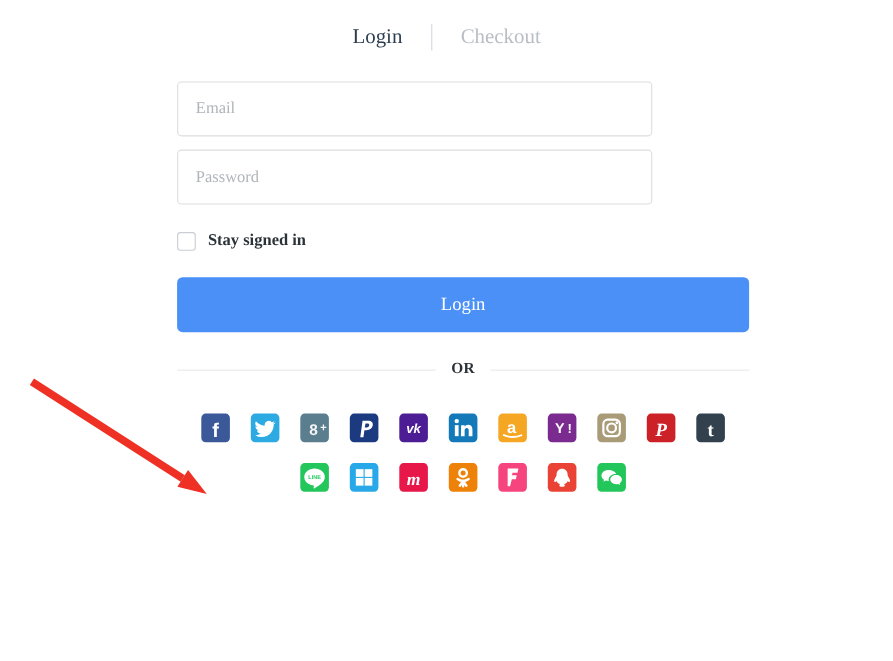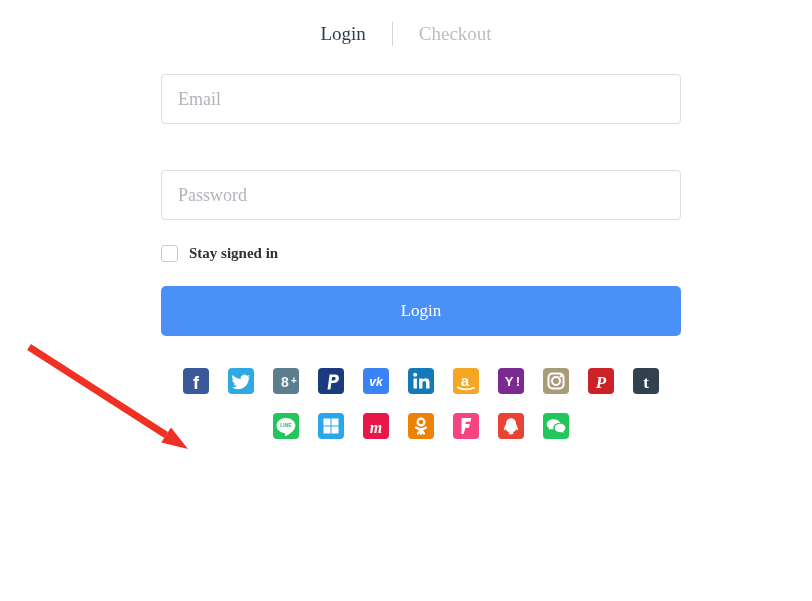--- a/index.html
+++ b/index.html
@@ -40,33 +40,33 @@
 
   
   .form {
     position: absolute;
     left: 161px;
     top: 74px;
     width: 520px;
   }
 
   .field {
-    width: 520px;
+    width: 432px;
     height: 50px;
     border: 1px solid #dddddd;
     border-radius: 4px;
     background: #fff;
     padding: 0 16px;
     font-family: "Liberation Serif", "DejaVu Serif", serif;
-    font-size: 18px;
+    font-size: 15px;
     color: #33373b;
     outline: none;
   }
   .field::placeholder { color: #b0b5bb; opacity: 1; }
-  .field.second { margin-top: 46px; }
+  .field.second { margin-top: 12px; }
 
   
   .options {
     margin-top: 22px;
     height: 22px;
     display: flex;
     align-items: center;
     justify-content: space-between;
   }
   .stay {
@@ -197,20 +197,25 @@
         <span class="cbox"></span>
         <span class="stay-label">Stay signed in</span>
       </div>
     </div>
 
     <button class="login-btn">
       <span>Login</span>
     </button>
 
 
+    <div class="or-row">
+      <span class="or-line"></span>
+      <span class="or-text">OR</span>
+      <span class="or-line"></span>
+    </div>
 
     <div class="social-row row1" id="social-row-1">
         <div class="sicon" style="background: rgb(59, 89, 152);">
           <svg width="26" height="26" viewBox="0 0 26 26" xmlns="http://www.w3.org/2000/svg">
             <text x="13" y="21" font-family="Liberation Sans, sans-serif" font-size="18" font-weight="bold" fill="#fff" text-anchor="middle">f</text>
           </svg>
         </div>
         <div class="sicon" style="background: rgb(45, 170, 225);">
           <svg width="26" height="26" viewBox="0 0 26 26" xmlns="http://www.w3.org/2000/svg">
             <path d="M22 8.4c-.7.3-1.4.5-2.2.6.8-.5 1.4-1.2 1.7-2.1-.7.4-1.6.8-2.4.9A3.8 3.8 0 0 0 12.6 11c-3.2-.2-6-1.7-7.9-4a3.8 3.8 0 0 0 1.2 5.1c-.6 0-1.2-.2-1.7-.5 0 1.8 1.3 3.4 3 3.7-.5.2-1.1.2-1.7.1a3.8 3.8 0 0 0 3.6 2.6A7.7 7.7 0 0 1 4 19.6a10.8 10.8 0 0 0 5.9 1.7c7 0 10.9-5.9 10.9-11v-.5c.7-.5 1.4-1.2 1.9-2z" fill="#fff"></path>
@@ -220,21 +225,21 @@
           <svg width="26" height="26" viewBox="0 0 26 26" xmlns="http://www.w3.org/2000/svg">
             <text x="12" y="19" font-family="Liberation Sans, sans-serif" font-size="14" font-weight="bold" fill="#ffffff" fill-opacity="0.92" text-anchor="middle">8</text>
             <text x="21" y="16" font-family="Liberation Sans, sans-serif" font-size="10" font-weight="bold" fill="#ffffff" fill-opacity="0.92" text-anchor="middle">+</text>
           </svg>
         </div>
         <div class="sicon" style="background: rgb(27, 58, 128);">
           <svg width="26" height="26" viewBox="0 0 26 26" xmlns="http://www.w3.org/2000/svg">
             <path d="M9.5 21.5 11.6 6.5h5.1c2.9 0 4.6 1.5 4.2 4.2-.4 2.9-2.6 4.4-5.6 4.4h-2l-.9 6.4zM13.6 12.6h1.6c1.3 0 2.2-.6 2.4-1.8.2-1.1-.4-1.7-1.7-1.7h-1.6z" fill="#fff"></path>
           </svg>
         </div>
-        <div class="sicon" style="background: #3b82f6;">
+        <div class="sicon" style="background: #4c1d95;">
           <svg width="26" height="26" viewBox="0 0 26 26" xmlns="http://www.w3.org/2000/svg">
             <text x="13" y="18" font-family="Liberation Sans, sans-serif" font-size="12" font-weight="bold" font-style="italic" fill="#fff" text-anchor="middle">vk</text>
           </svg>
         </div>
         <div class="sicon" style="background: rgb(20, 121, 184);">
           <svg width="26" height="26" viewBox="0 0 26 26" xmlns="http://www.w3.org/2000/svg">
             <rect x="5.5" y="10.5" width="3.4" height="10" fill="#fff"></rect>
             <circle cx="7.2" cy="6.8" r="2" fill="#fff"></circle>
             <path d="M11.2 10.5h3.2v1.4c.5-.9 1.6-1.7 3.2-1.7 2.5 0 3.9 1.5 3.9 4.4v5.9h-3.4v-5.3c0-1.4-.5-2.2-1.7-2.2-1 0-1.6.7-1.9 1.4-.1.2-.1.6-.1.9v5.2h-3.4z" fill="#fff"></path>
           </svg>

